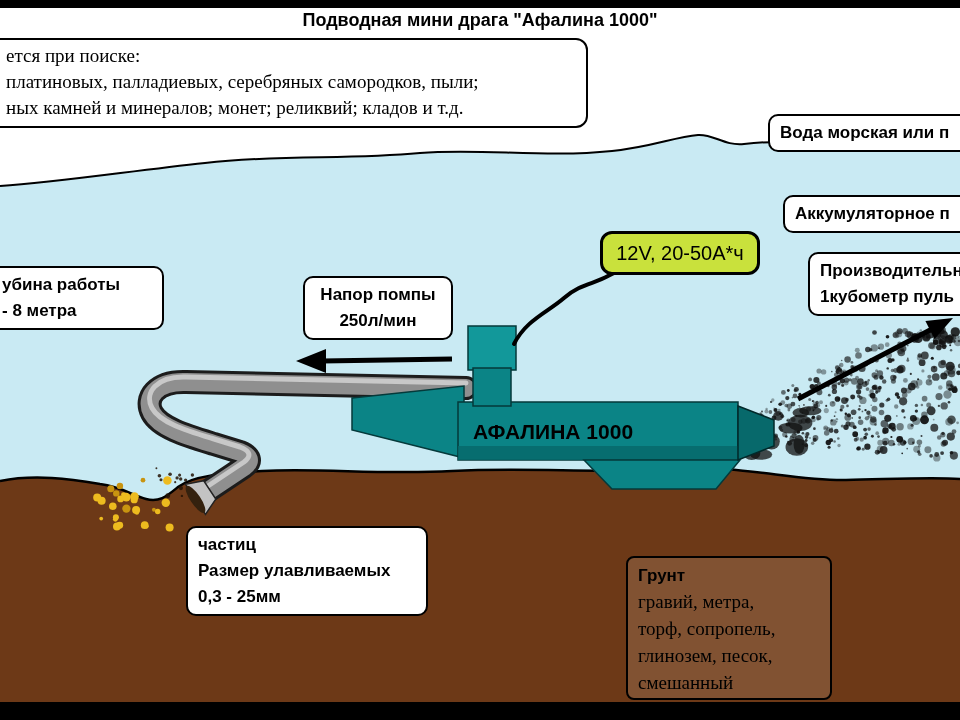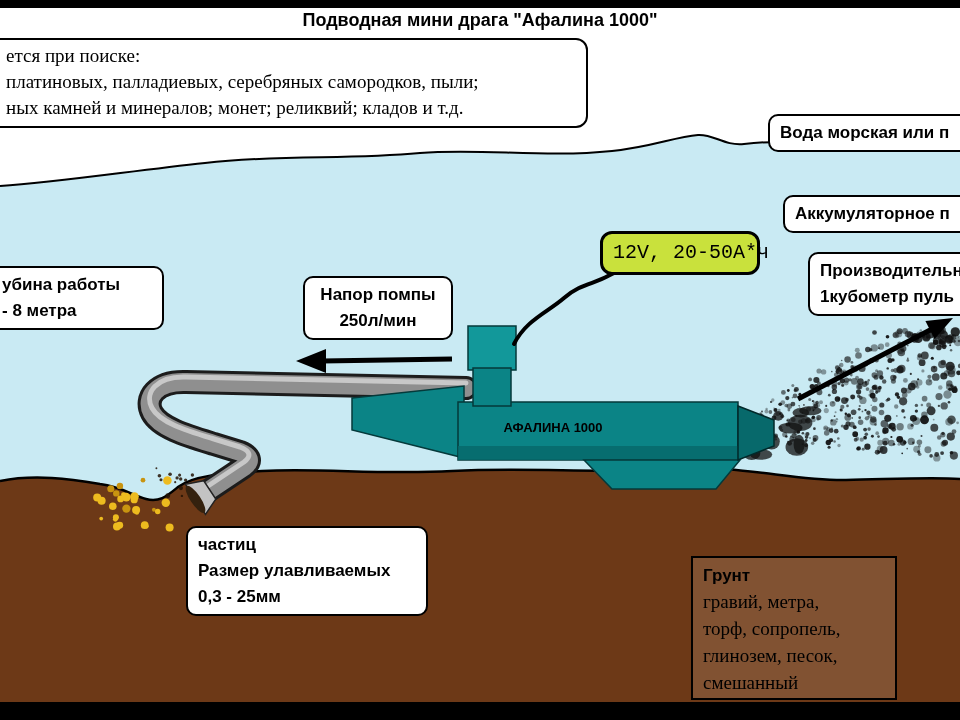--- a/index.html
+++ b/index.html
@@ -14,30 +14,30 @@
   .callout{position:absolute;background:#fff;border:2px solid #000;border-radius:10px;
            color:#000;font-weight:bold;font-size:17px;line-height:26px;
            padding:4px 10px;z-index:3;}
   .nowrap{white-space:nowrap;}
   #info-box{left:-14px;top:38px;width:570px;padding:3px 10px 5px 18px;border-radius:12px;
             font-family:"Liberation Serif",serif;font-weight:normal;font-size:19px;line-height:26px;}
   #water-type{left:768px;top:114px;width:280px;}
   #battery-type{left:783px;top:195px;width:270px;}
   #battery-spec{left:600px;top:231px;width:134px;background:var(--battery);
                 border:3px solid #000;border-radius:12px;text-align:center;
-                font-family:Liberation Mono, monospace;font-weight:normal;
+                font-family:Liberation Sans, sans-serif;font-weight:normal;
                 font-size:20px;line-height:32px;padding:3px 10px;}
   #productivity{left:808px;top:252px;width:250px;}
   #depth{left:-16px;top:266px;width:150px;padding-left:16px;}
   #pump{left:303px;top:276px;width:126px;text-align:center;}
   #weight{left:552px;top:320px;width:166px;}
   #device-name{position:absolute;left:428px;top:420px;width:250px;text-align:center;
-               font-weight:bold;font-size:13px;color:#000;z-index:3;}
+               font-weight:bold;font-size:21px;color:#000;z-index:3;}
   #particle-size{left:186px;top:526px;width:218px;}
-  #ground-box{left:691px;top:556px;width:182px;height:128px;border-radius:0;
+  #ground-box{left:626px;top:556px;width:182px;height:128px;border-radius:8px;
               background:rgba(255,244,220,0.14);
               font-family:"Liberation Serif",serif;font-weight:normal;
               font-size:19px;line-height:27px;padding:6px 10px;}
   #ground-box .gb-title{font-family:"Liberation Sans",sans-serif;font-weight:bold;
                         font-size:17px;line-height:24px;}
   svg .water-fill{fill:var(--water);}
   svg .ground-fill{fill:var(--ground);}
   svg .dredge-fill{fill:var(--dredge);}
   svg .dredge-dark-fill{fill:var(--dredge-dark);}
   svg .dredge-light-fill{fill:var(--dredge-light);}

